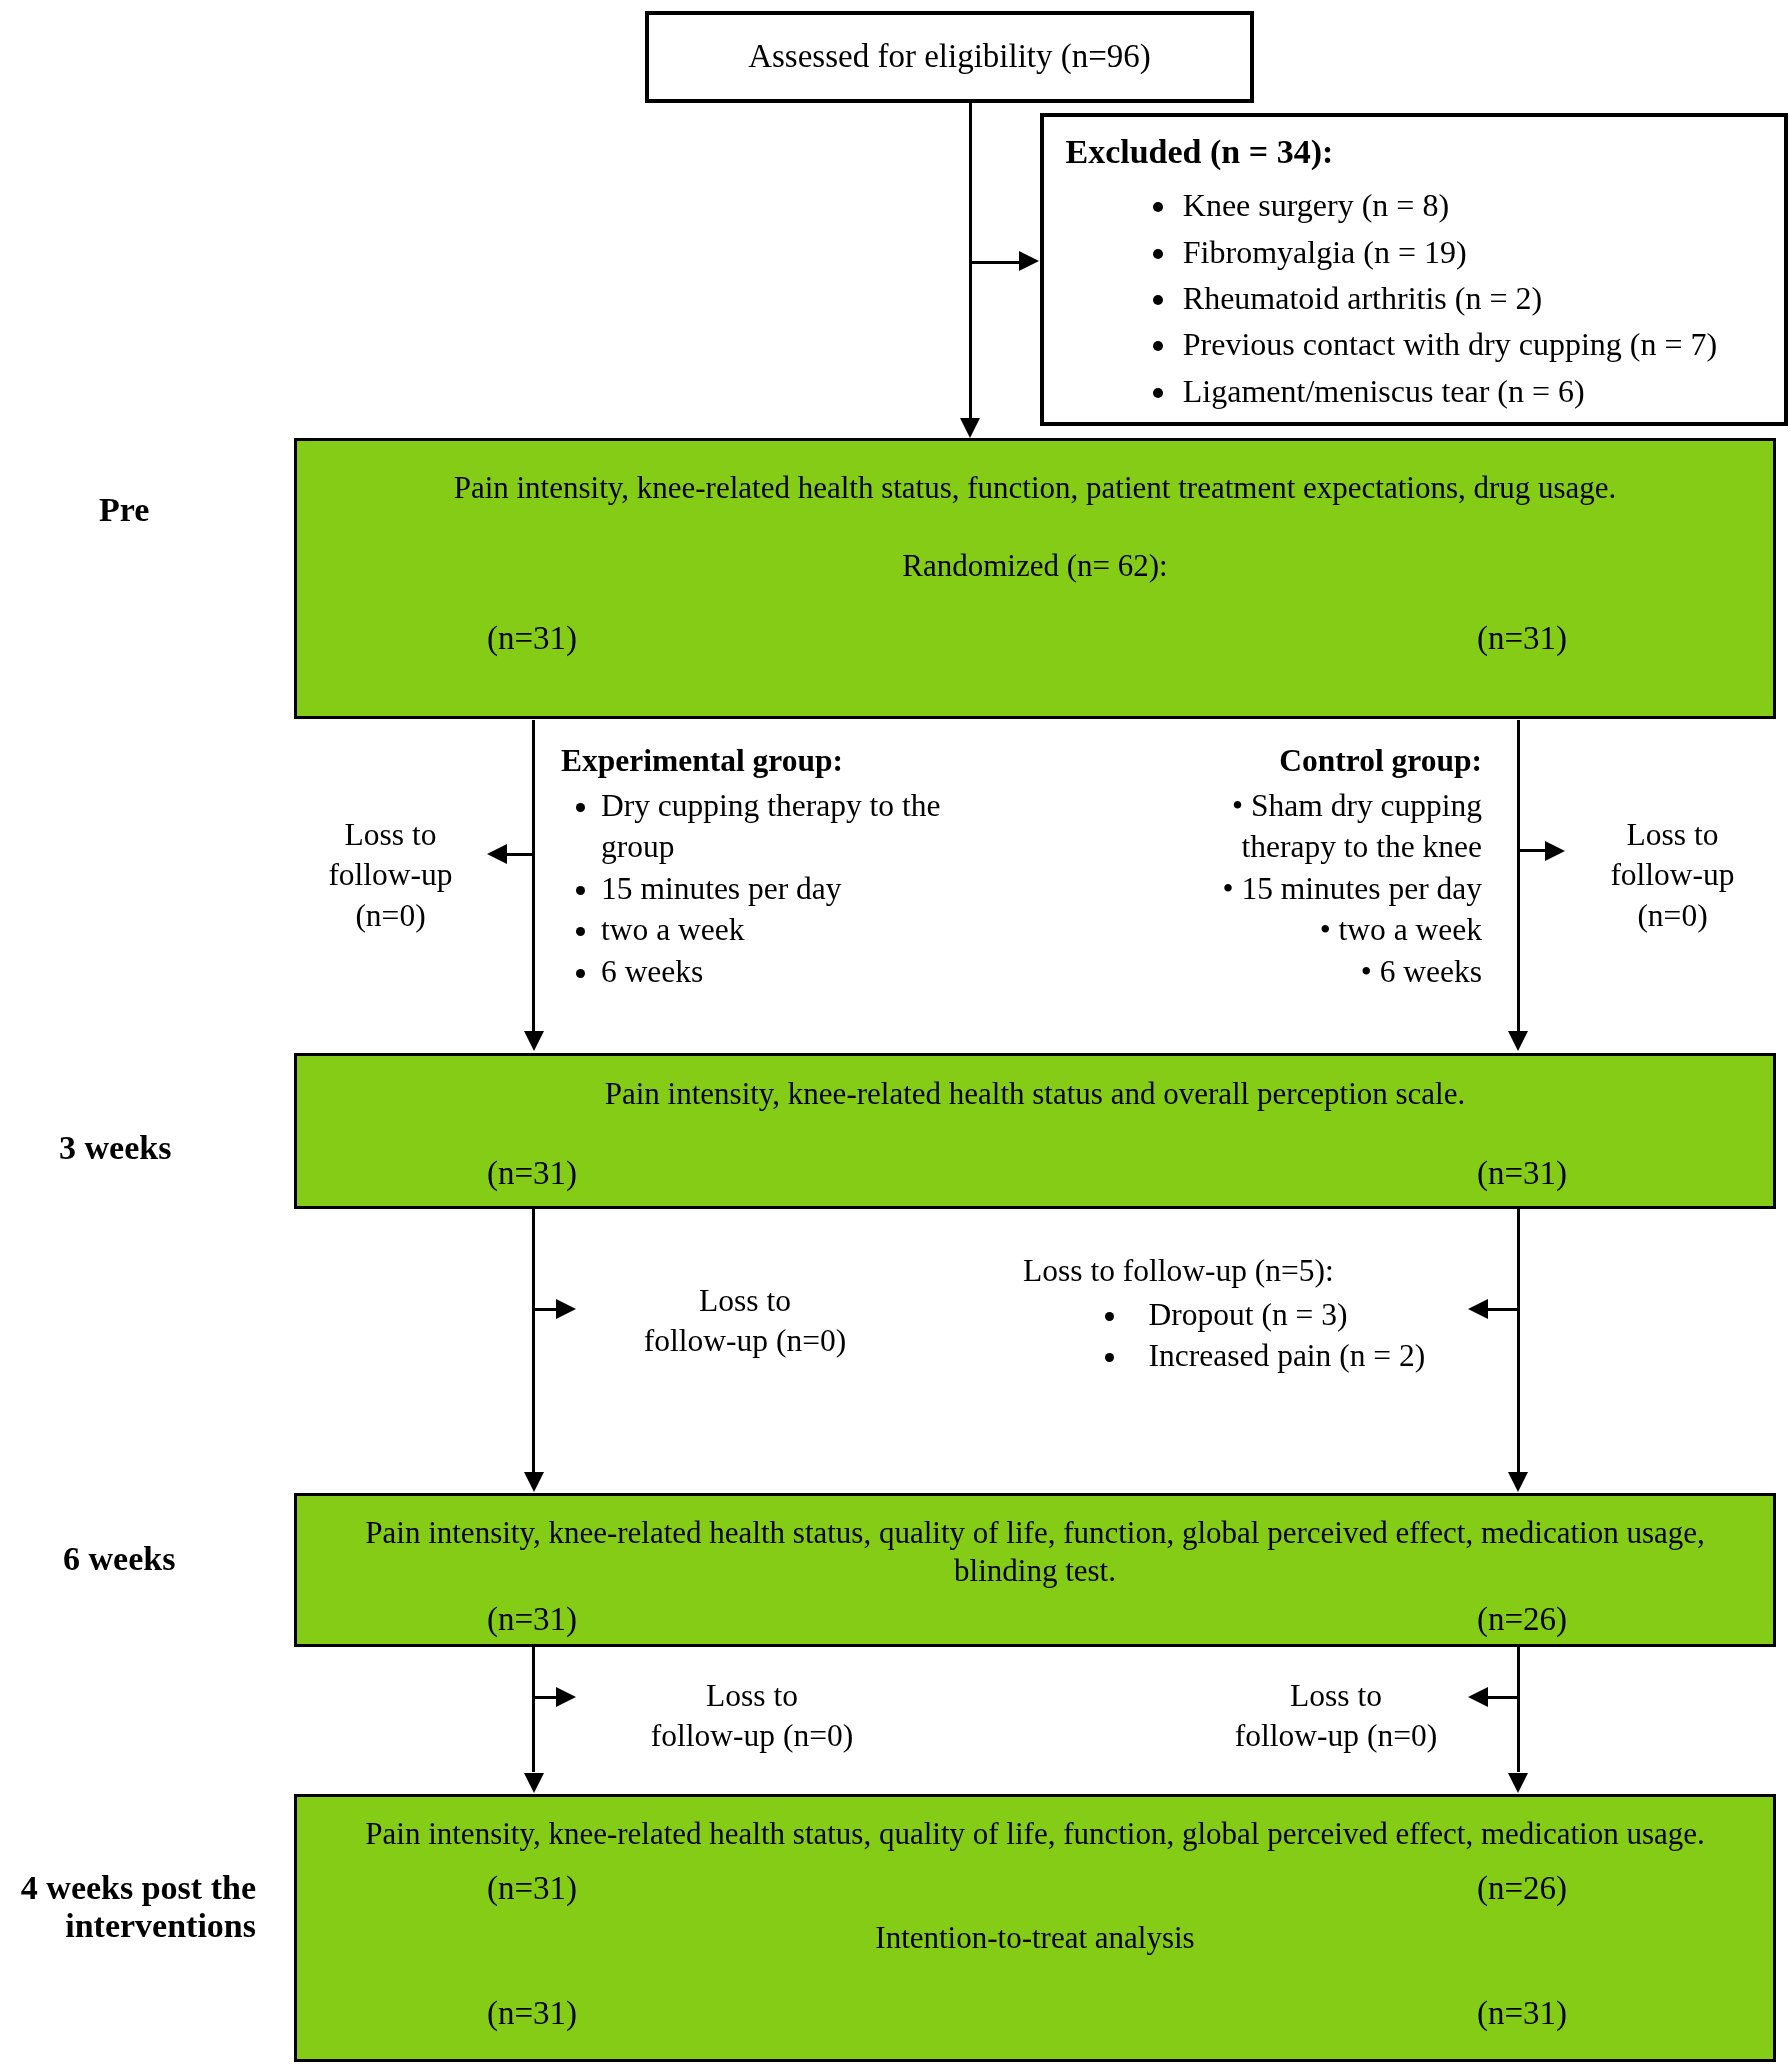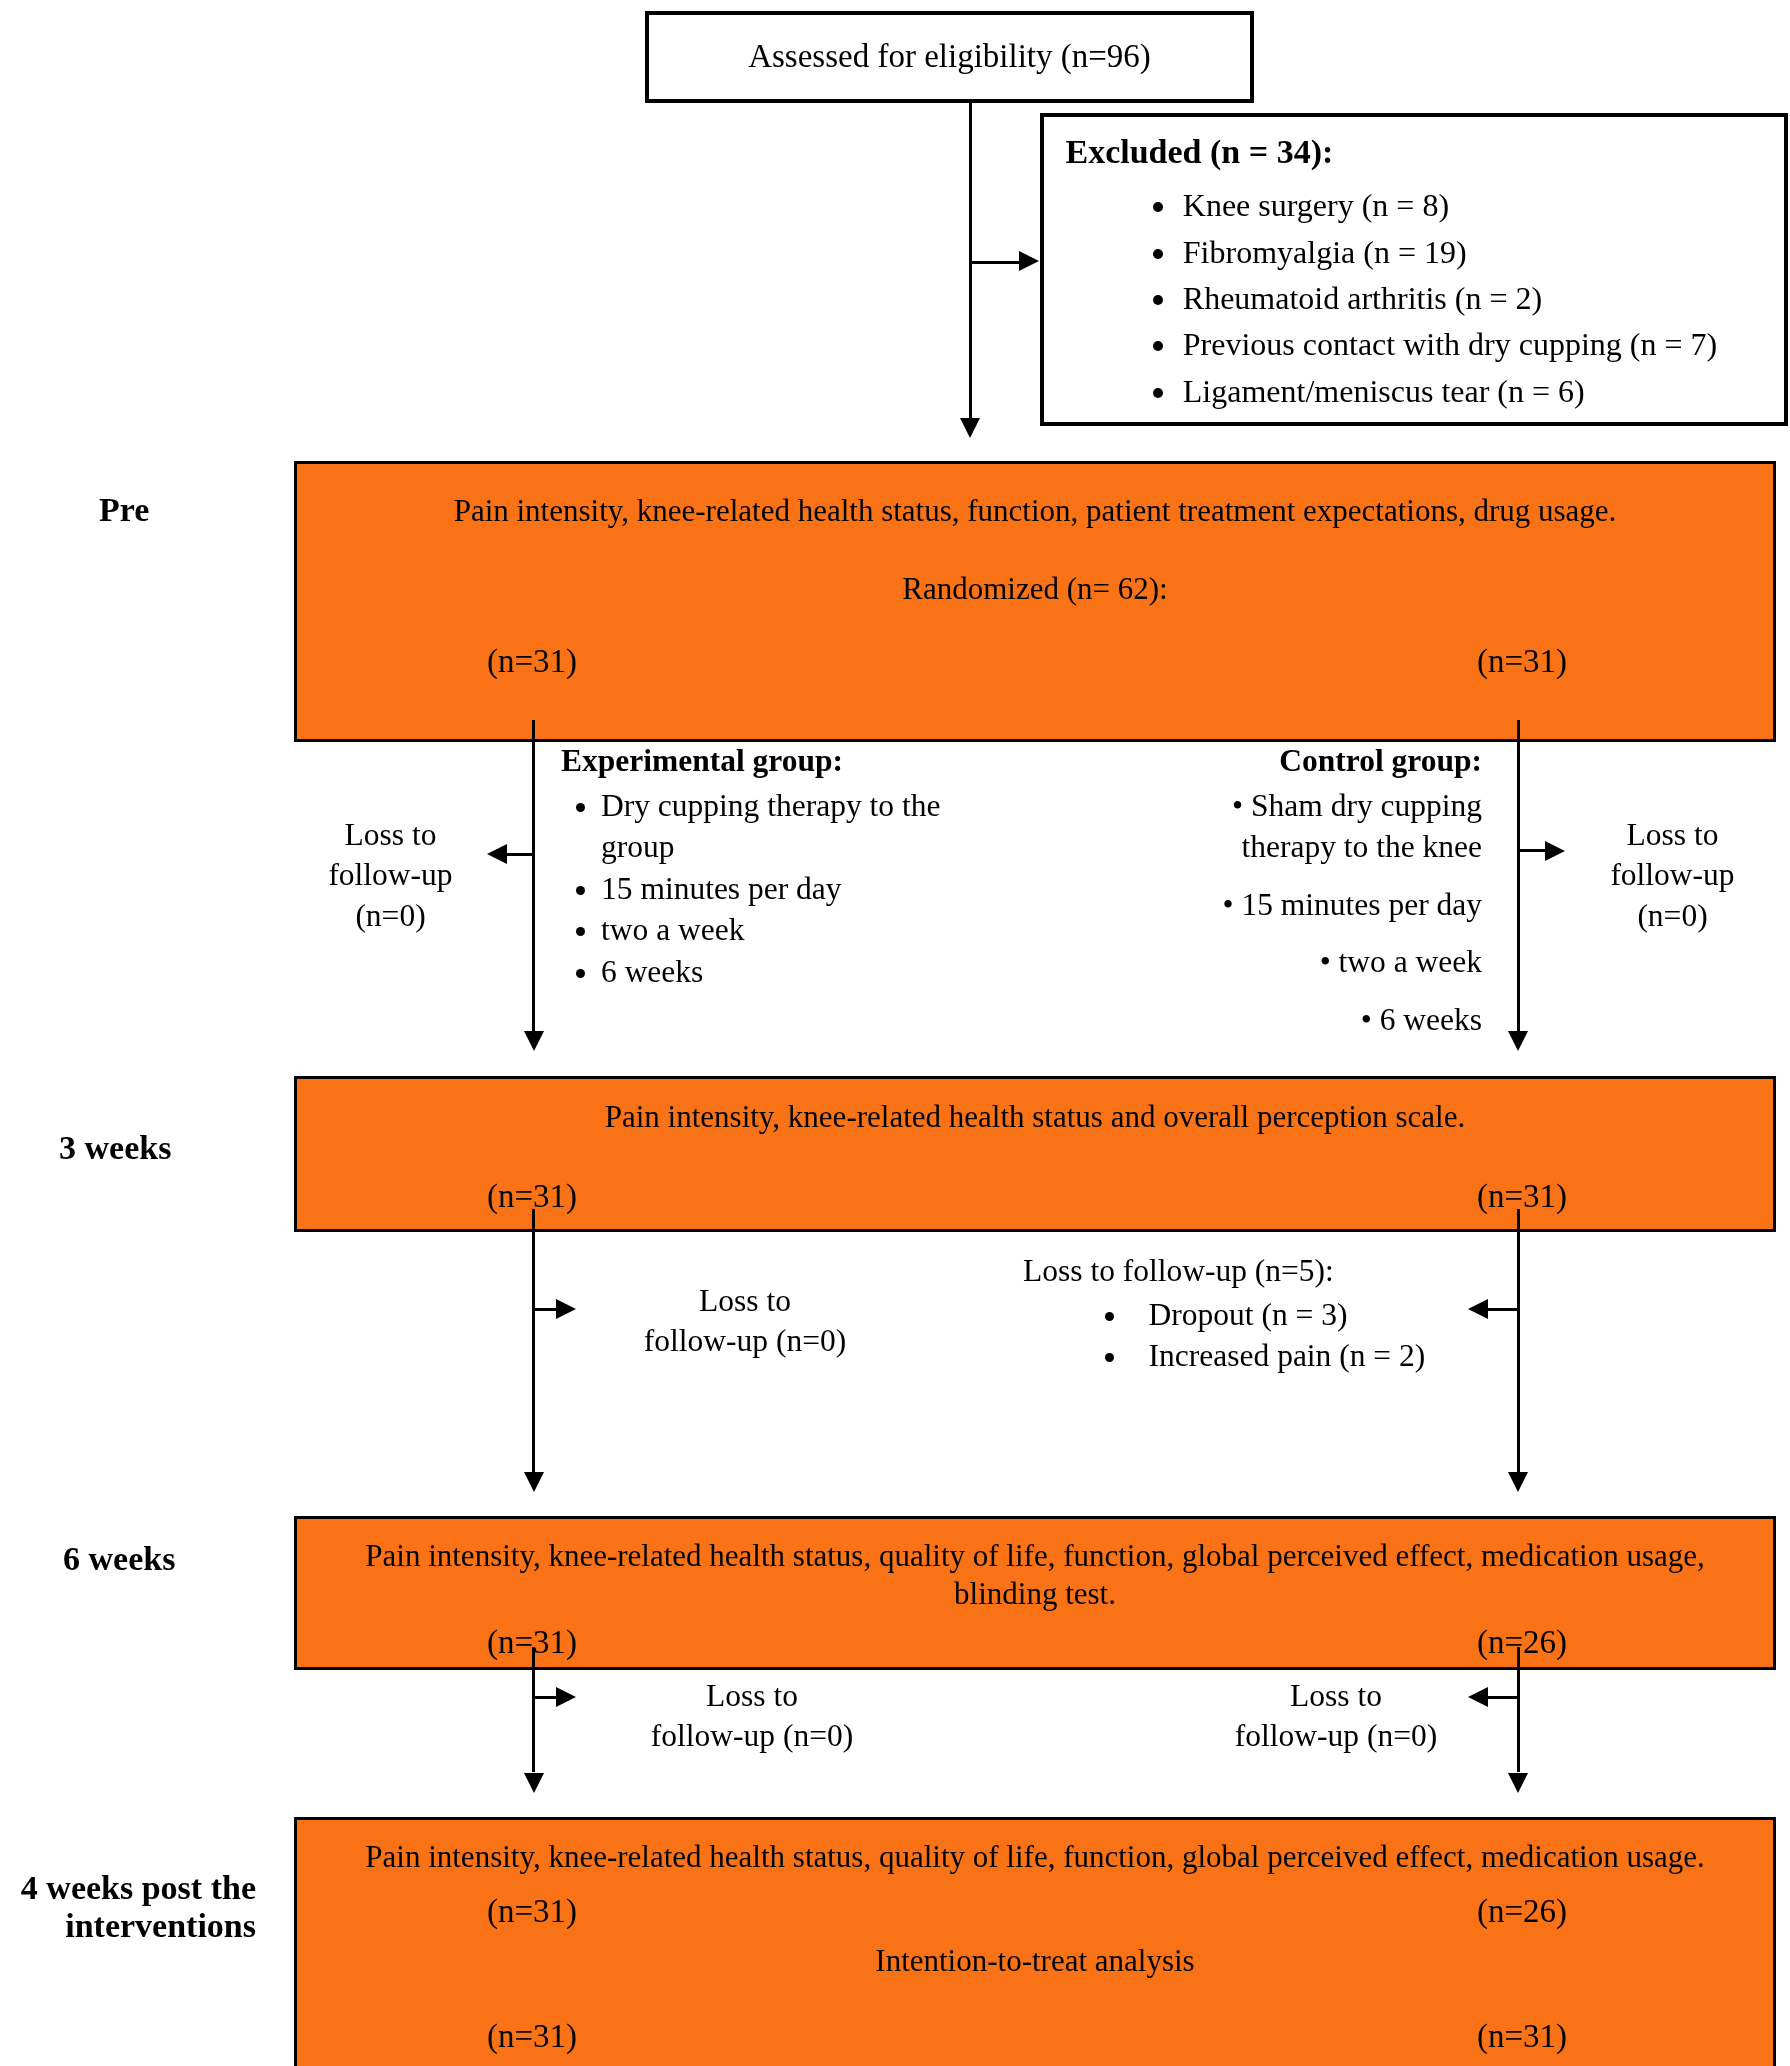--- a/index.html
+++ b/index.html
@@ -1,37 +1,37 @@
 <!DOCTYPE html>
 <html style="font-size:11.5px"><head>
 <meta charset="utf-8">
 <style>
   html,body{margin:0;padding:0;background:#ffffff;}
   .page{
     position:relative;width:1790px;height:2066px;background:#ffffff;
     font-family:"Liberation Serif", serif;color:#000;overflow:hidden;
   }
   .box{position:absolute;border:4.3px solid #000;background:#fff;box-sizing:border-box;}
-  .blue{background:#f97316;border-width:3.6px;margin-top:23px;}
+  .blue{background:#84cc16;border-width:3.6px;}
   .center-flex{display:flex;align-items:center;justify-content:center;text-align:center;}
   .vline{position:absolute;width:2.9px;background:#000;}
   .hline{position:absolute;height:2.9px;background:#000;}
   .ah-down{position:absolute;width:0;height:0;border-left:10px solid transparent;border-right:10px solid transparent;border-top:20px solid #000;}
   .ah-right{position:absolute;width:0;height:0;border-top:10px solid transparent;border-bottom:10px solid transparent;border-left:20px solid #000;}
   .ah-left{position:absolute;width:0;height:0;border-top:10px solid transparent;border-bottom:10px solid transparent;border-right:20px solid #000;}
   .side-label{position:absolute;font-weight:bold;font-size:34px;}
   .assessed-text{font-size:33px;}
   .exc-title{font-weight:bold;font-size:34px;}
   .exc-list{margin:11.5px 0 0 0;padding-left:113px;font-size:32px;line-height:1.45;}
   .exc-list li{padding-left:4.3px;}
   .bline{position:absolute;left:0;right:0;text-align:center;font-size:31px;}
   .nv{position:absolute;transform:translateX(-50%);font-size:33px;}
   .grp-title{font-weight:bold;font-size:31.5px;}
   .bullets{margin:5.7px 0 0 0;padding-left:40px;font-size:31.5px;line-height:1.32;}
-  .rrow{font-size:31.5px;line-height:1.32;margin-top:16px;}
+  .rrow{font-size:31.5px;line-height:1.32;}
   .loss{position:absolute;text-align:center;font-size:31.5px;line-height:1.28;}
   .l2title{font-size:31.5px;}
   .l2list{margin:5.7px 0 0 0;padding-left:107px;font-size:31.5px;line-height:1.3;}
   .l2list li{padding-left:18.6px;}
 </style>
 </head>
 <body>
 
 <div class="page">
 

